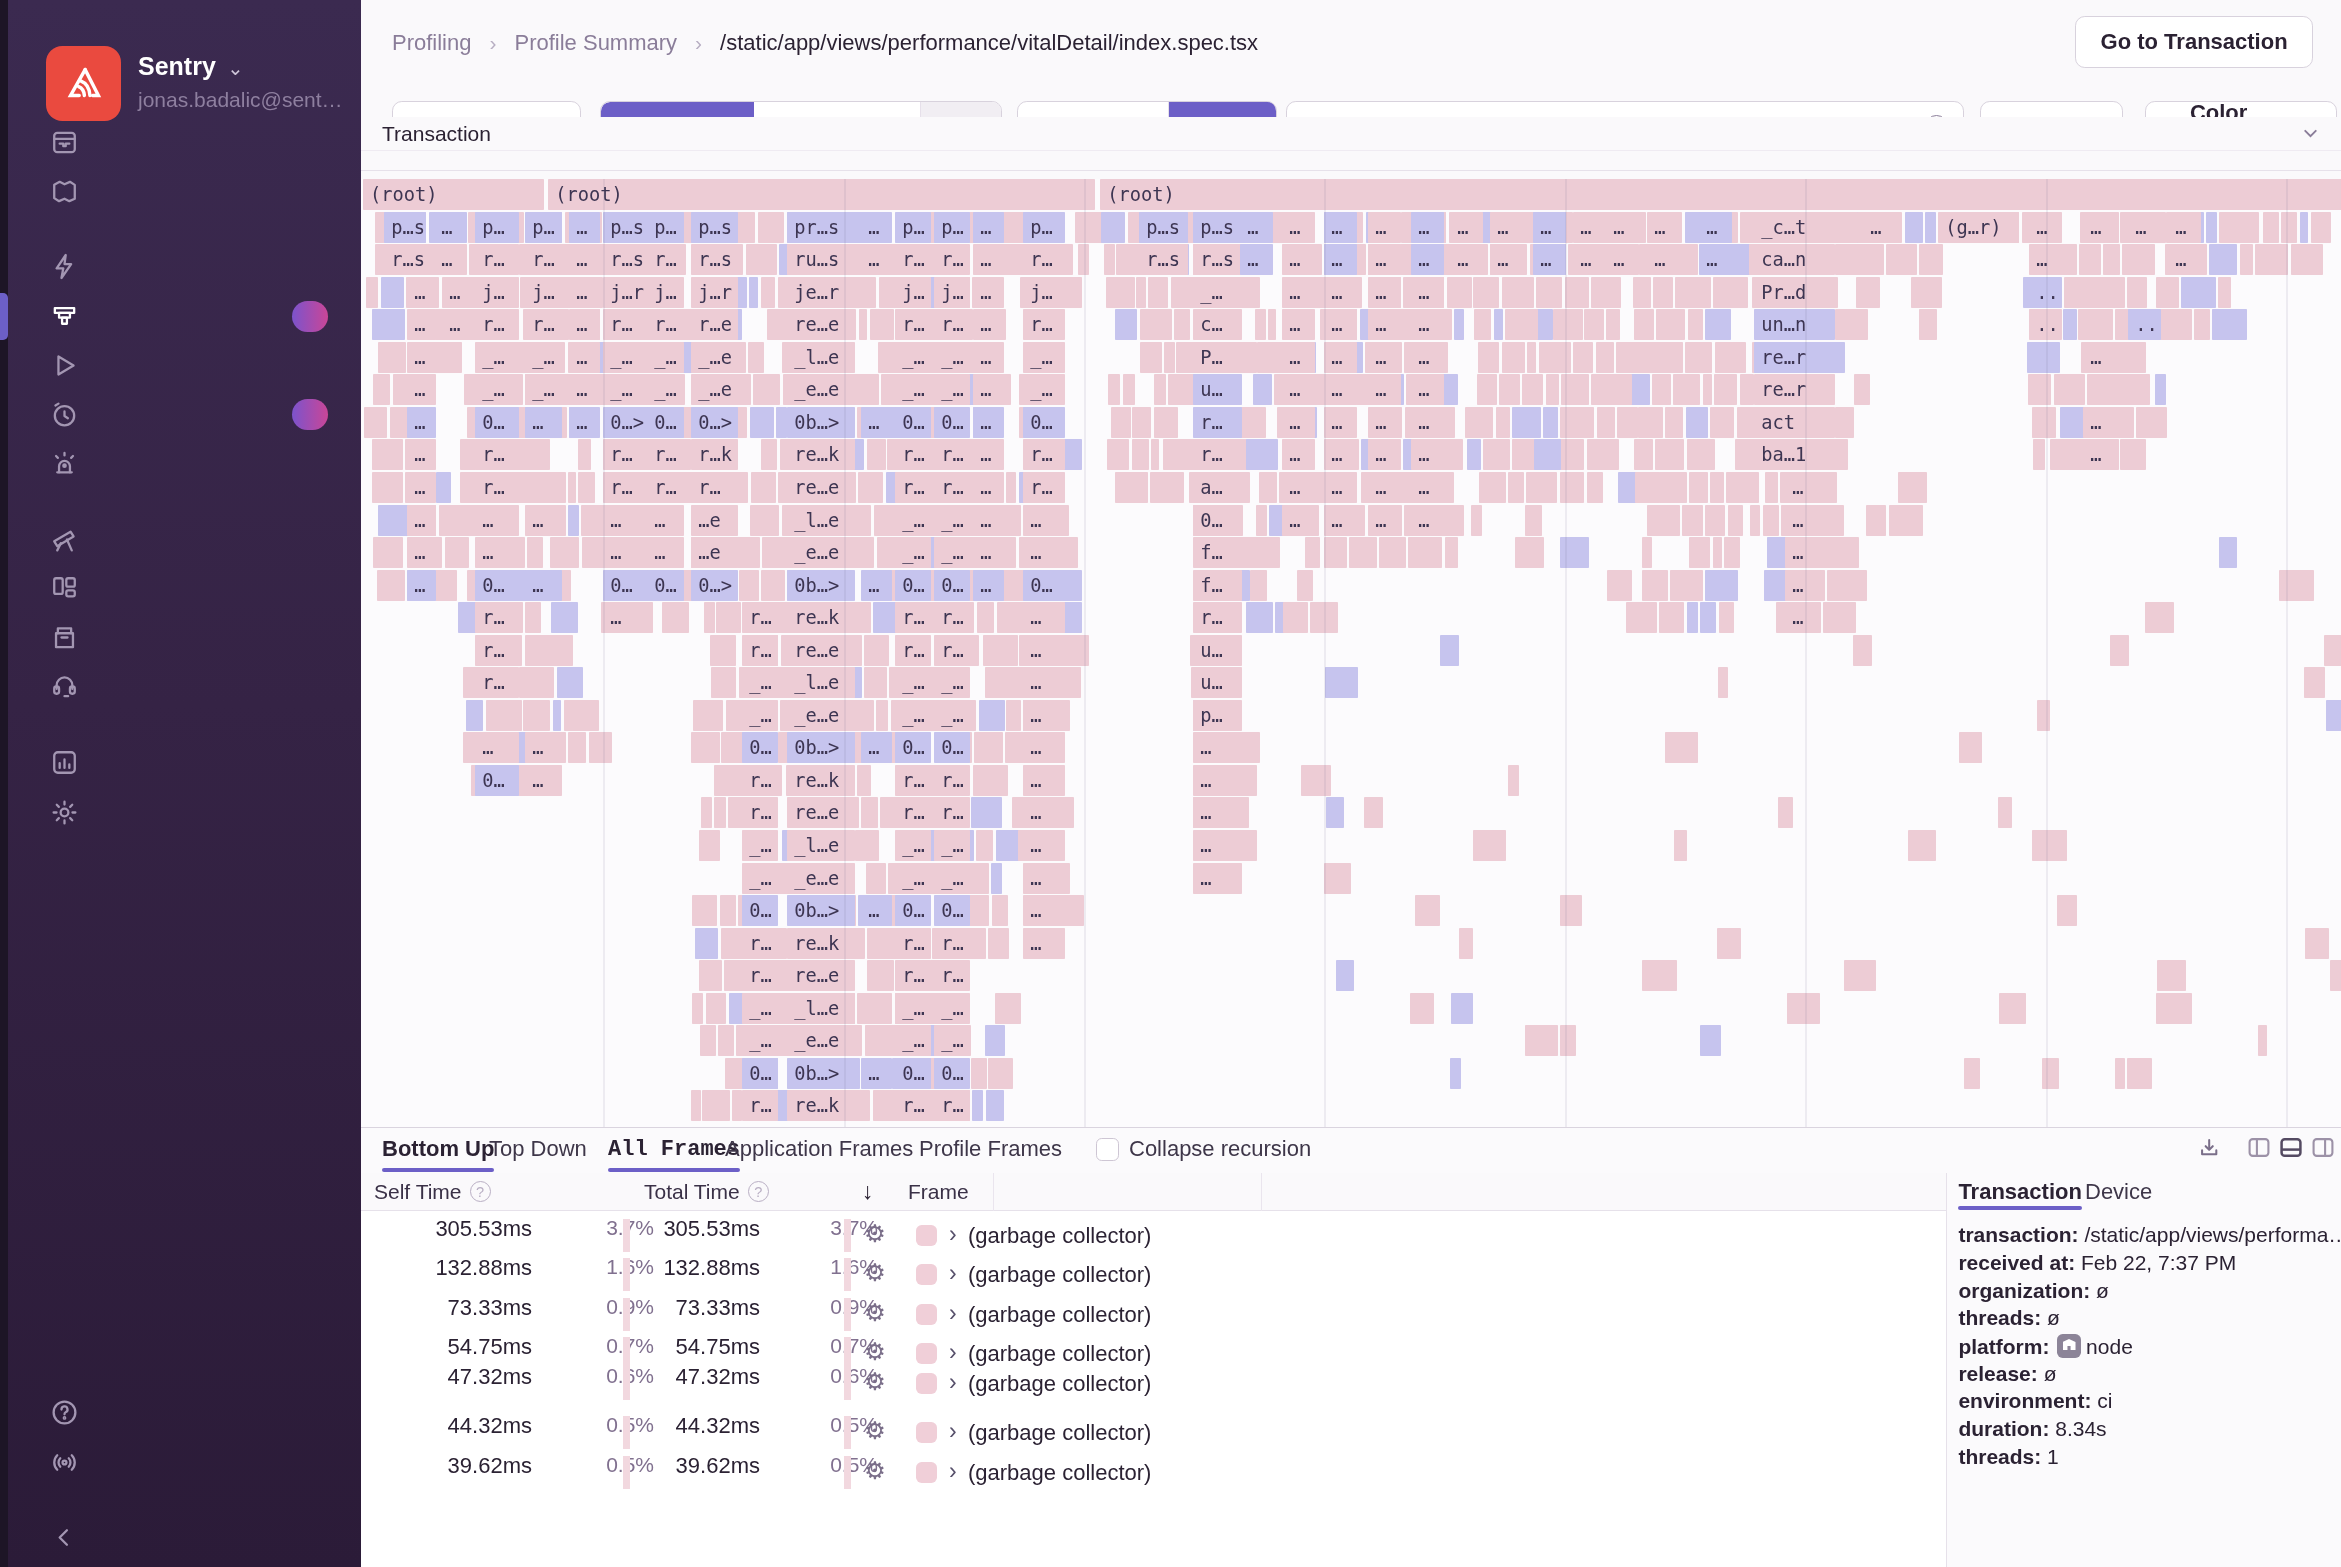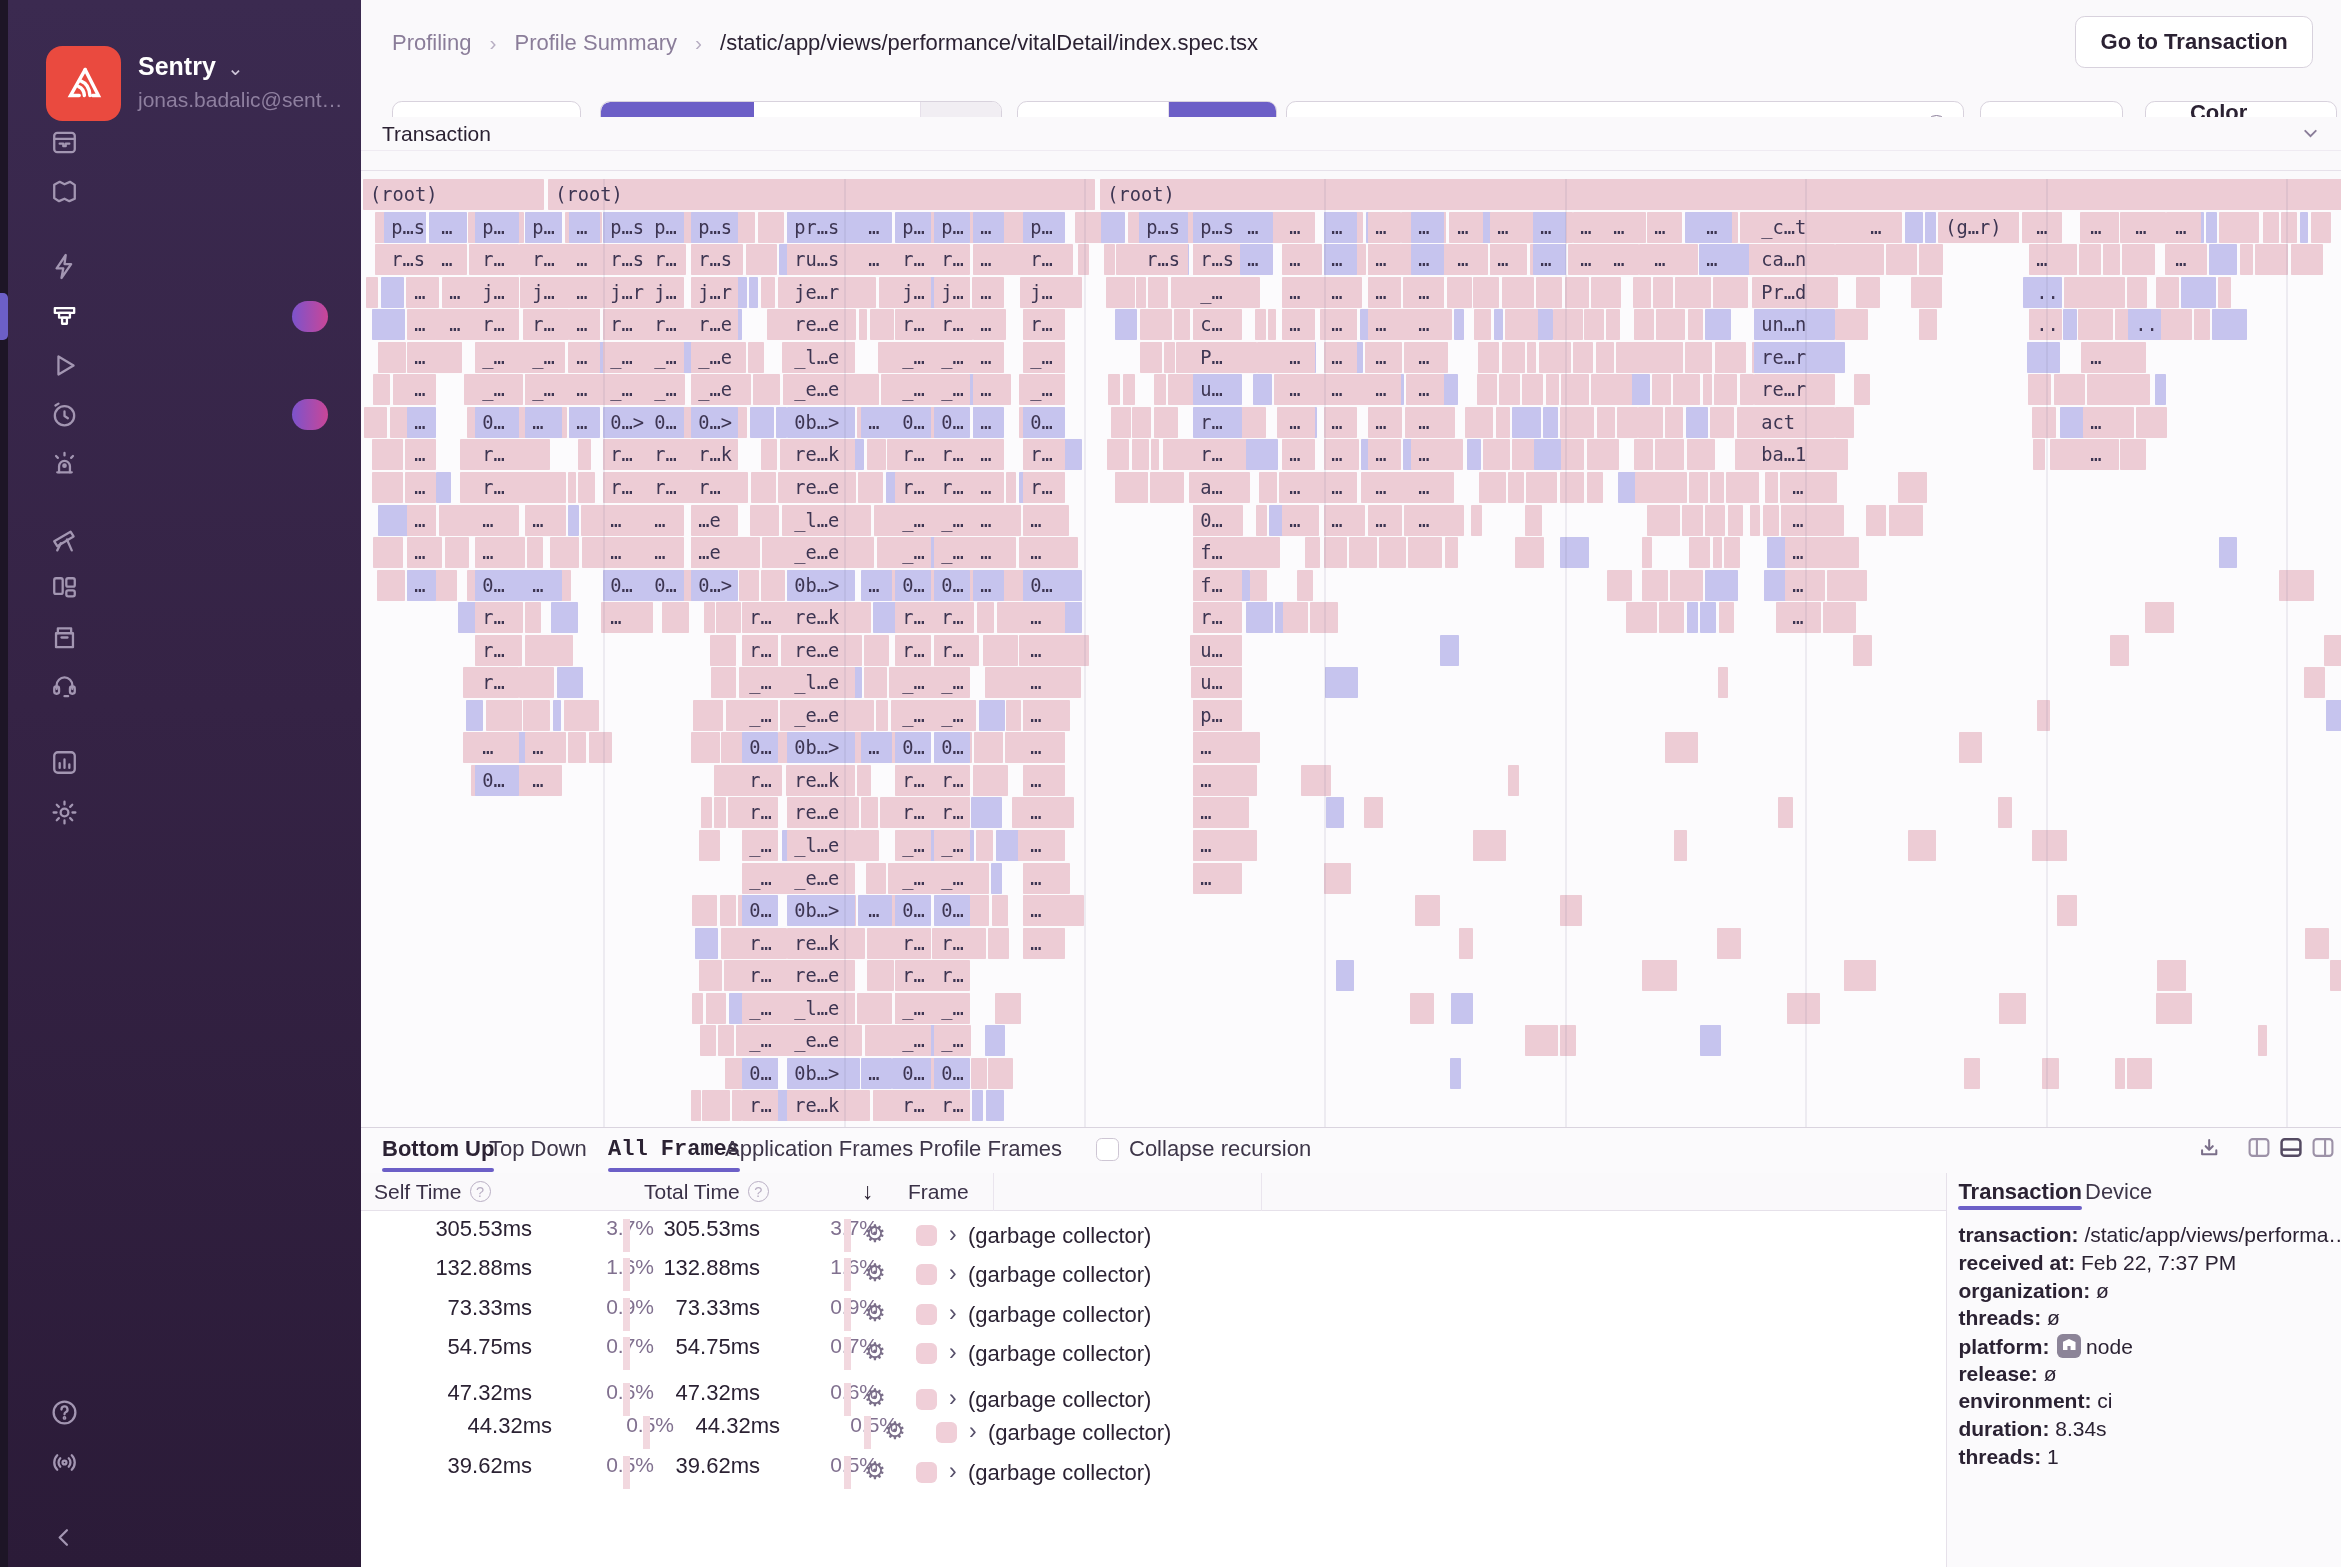--- a/index.html
+++ b/index.html
@@ -2477,33 +2477,33 @@
           <span class="tpct" style="left:212px;width:81px;">0.7%</span>
           <span class="wbar" style="left:262px;"></span>
           <span class="tnum" style="left:277px;width:122px;">54.75ms</span>
           <span class="tpct" style="left:436px;width:81px;">0.7%</span>
           <span class="wbar" style="left:483px;"></span>
           <span class="gear" style="left:503px;top:3.3px;">⚙</span>
           <span class="swatch" style="left:555px;"></span>
           <span class="frchev" style="left:588px;">›</span>
           <span class="frtxt" style="left:607px;">(garbage collector)</span>
         </div>
-        <div class="trow" style="top: 169px;">
+        <div class="trow" style="top: 153px;">
           <span class="tnum" style="left:49px;width:122px;">47.32ms</span>
           <span class="tpct" style="left:212px;width:81px;">0.6%</span>
           <span class="wbar" style="left:262px;"></span>
           <span class="tnum" style="left:277px;width:122px;">47.32ms</span>
           <span class="tpct" style="left:436px;width:81px;">0.6%</span>
           <span class="wbar" style="left:483px;"></span>
           <span class="gear" style="left:503px;top:3.3px;">⚙</span>
           <span class="swatch" style="left:555px;"></span>
           <span class="frchev" style="left:588px;">›</span>
           <span class="frtxt" style="left:607px;">(garbage collector)</span>
         </div>
-        <div class="trow" style="top: 202px; margin-left: 20px;">
+        <div class="trow" style="top: 202px;">
           <span class="tnum" style="left:49px;width:122px;">44.32ms</span>
           <span class="tpct" style="left:212px;width:81px;">0.5%</span>
           <span class="wbar" style="left:262px;"></span>
           <span class="tnum" style="left:277px;width:122px;">44.32ms</span>
           <span class="tpct" style="left:436px;width:81px;">0.5%</span>
           <span class="wbar" style="left:483px;"></span>
           <span class="gear" style="left:503px;top:3.3px;">⚙</span>
           <span class="swatch" style="left:555px;"></span>
           <span class="frchev" style="left:588px;">›</span>
           <span class="frtxt" style="left:607px;">(garbage collector)</span>

